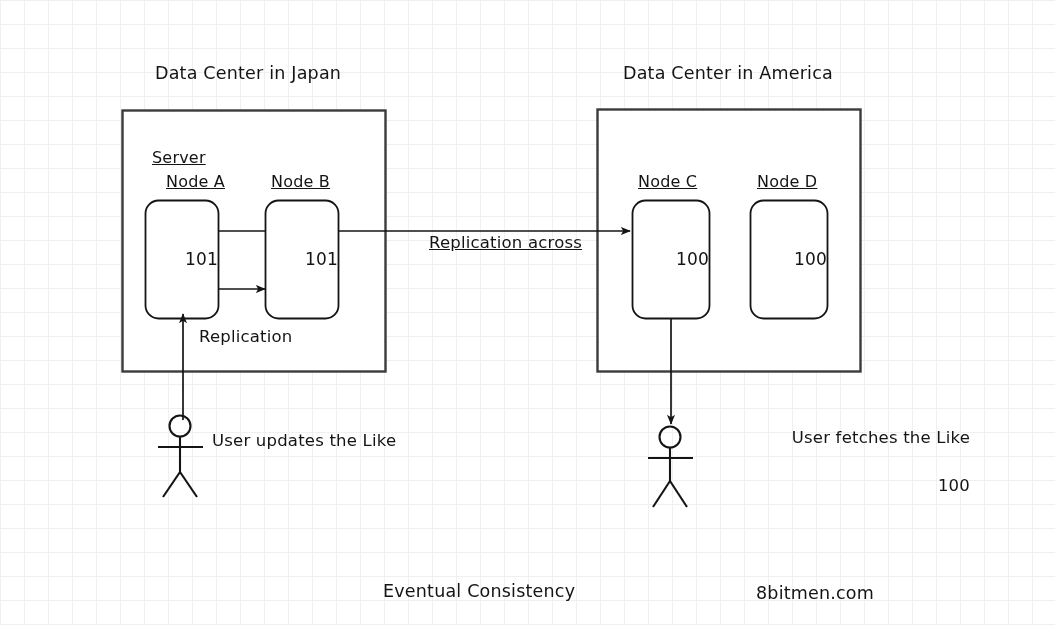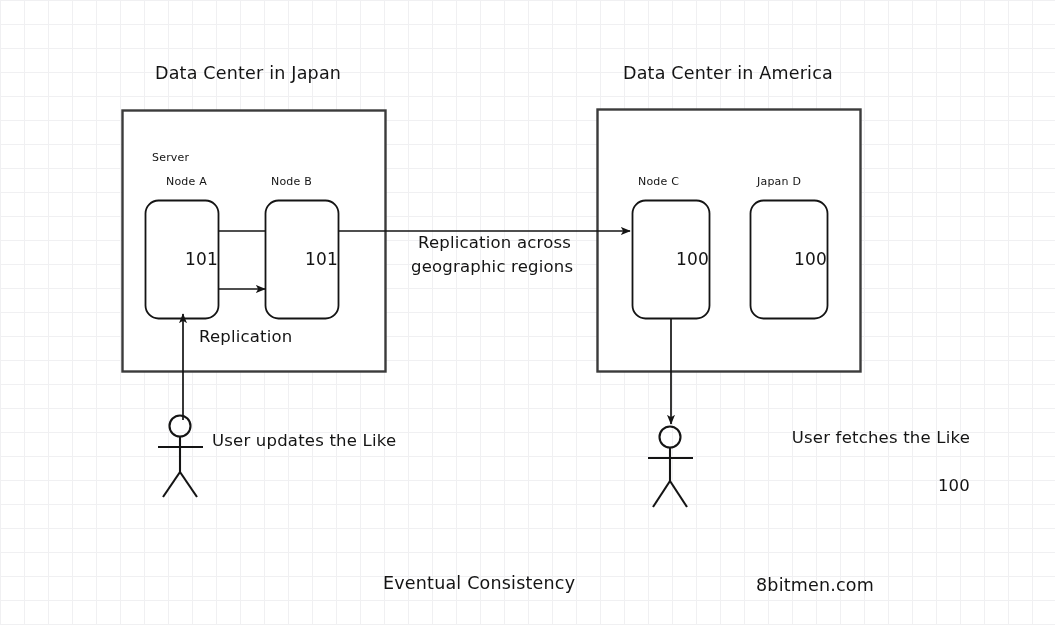--- a/index.html
+++ b/index.html
@@ -33,24 +33,24 @@
     position: absolute;
     color: #141414;
     font-family: "DejaVu Sans", "Liberation Sans", sans-serif;
     font-size: 17px;
     line-height: 23px;
     white-space: pre;
     letter-spacing: 0.2px;
   }
   .lbl.center { text-align: right; }
   .dc-title { font-size: 17.5px; }
-  .node-name { font-size: 11px; }
+  .node-name { font-size: 16px; text-decoration: underline; }
   .node-val { font-size: 17px; }
   .flow-lbl { font-size: 16.5px; line-height: 23px; }
-  .footer-lbl { font-size: 17.5px; }
+  .footer-lbl { font-size: 17.5px; margin-top: 8px; }
 </style>
 </head>
 <body>
 
 <div id="canvas">
 
   <svg id="vector-layer" viewBox="0 0 1055 625">
     <defs>
       <marker id="arrowhead" markerWidth="10" markerHeight="8" refX="9.2" refY="4" orient="auto" markerUnits="userSpaceOnUse">
         <path d="M0,0 L10,4 L0,8 L2.4,4 Z" fill="#141414"></path>
@@ -96,34 +96,33 @@
 
   <div class="lbl dc-title" style="left:155px; top:62px;">Data Center in Japan</div>
 
   <div class="lbl node-name" style="left:152px; top:146px;">Server</div>
   <div class="lbl node-name" style="left:152px; top:170px;margin-left:14px;">Node A</div>
 
   <div class="lbl node-name" style="left:271px; top:170px;">Node B</div>
 
   <div class="lbl node-name" style="left:638px; top:170px;">Node C</div>
 
-  <div class="lbl node-name" style="left:757px; top:170px;">Japan D</div>
+  <div class="lbl node-name" style="left:757px; top:170px;">Node D</div>
 
   <div class="lbl node-val center" style="left:145px; top:248px; width:73px;">101</div>
 
   <div class="lbl node-val center" style="left:265px; top:248px; width:73px;">101</div>
 
   <div class="lbl node-val center" style="left:632px; top:248px; width:77px;">100</div>
 
   <div class="lbl node-val center" style="left:750px; top:248px; width:77px;">100</div>
 
   <div class="lbl flow-lbl" style="left:199px; top:325px;">Replication</div>
 
-  <div class="lbl flow-lbl" style="left:418px; top:231px;">Replication across</div>
-  <div class="lbl flow-lbl" style="left:411px; top:255px;">geographic regions</div>
+  <div class="lbl flow-lbl" style="left:429px; top:231px;text-decoration:underline;">Replication across</div>
 
   <div class="lbl flow-lbl" style="left:212px; top:429px;">User updates the Like</div>
 
   <div class="lbl flow-lbl center" style="left:700px; top:426px; width:270px;">User fetches the Like</div>
   <div class="lbl flow-lbl center" style="left:700px; top:474px; width:270px;">100</div>
 
   <div class="lbl footer-lbl" style="left:383px; top:572px;">Eventual Consistency</div>
 
   <div class="lbl footer-lbl" style="left:756px; top:574px;">8bitmen.com</div>
 

